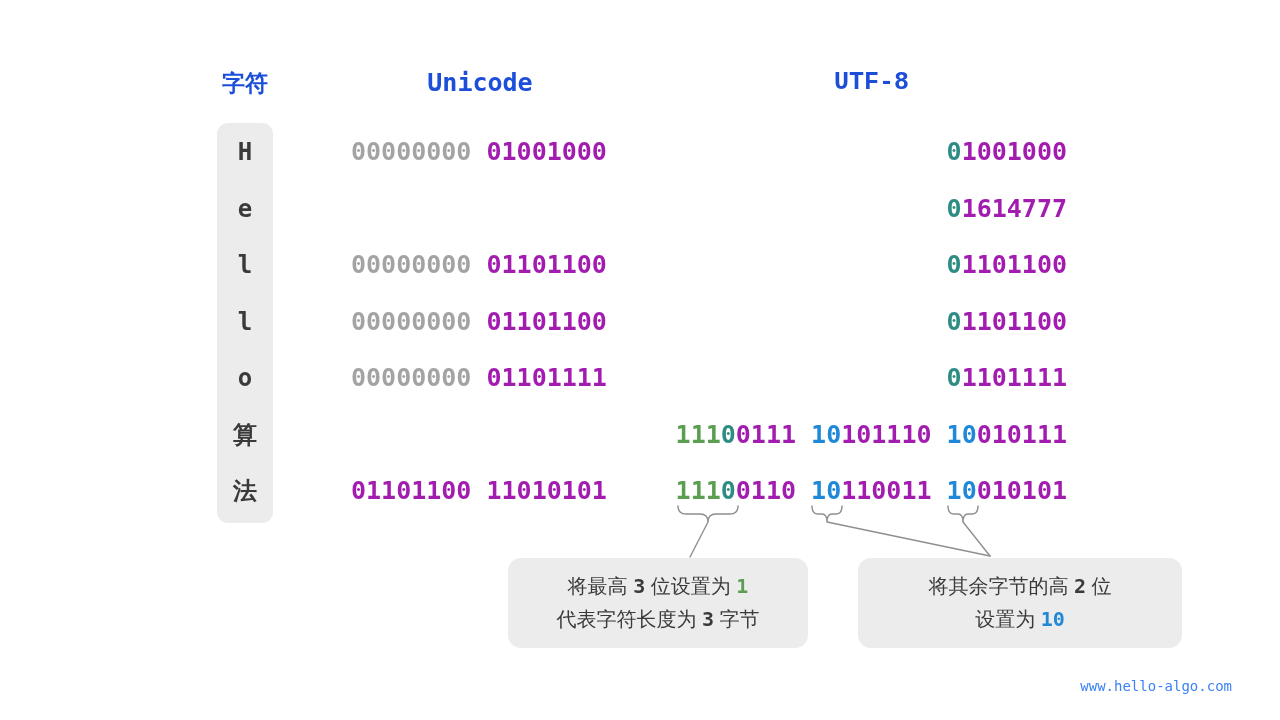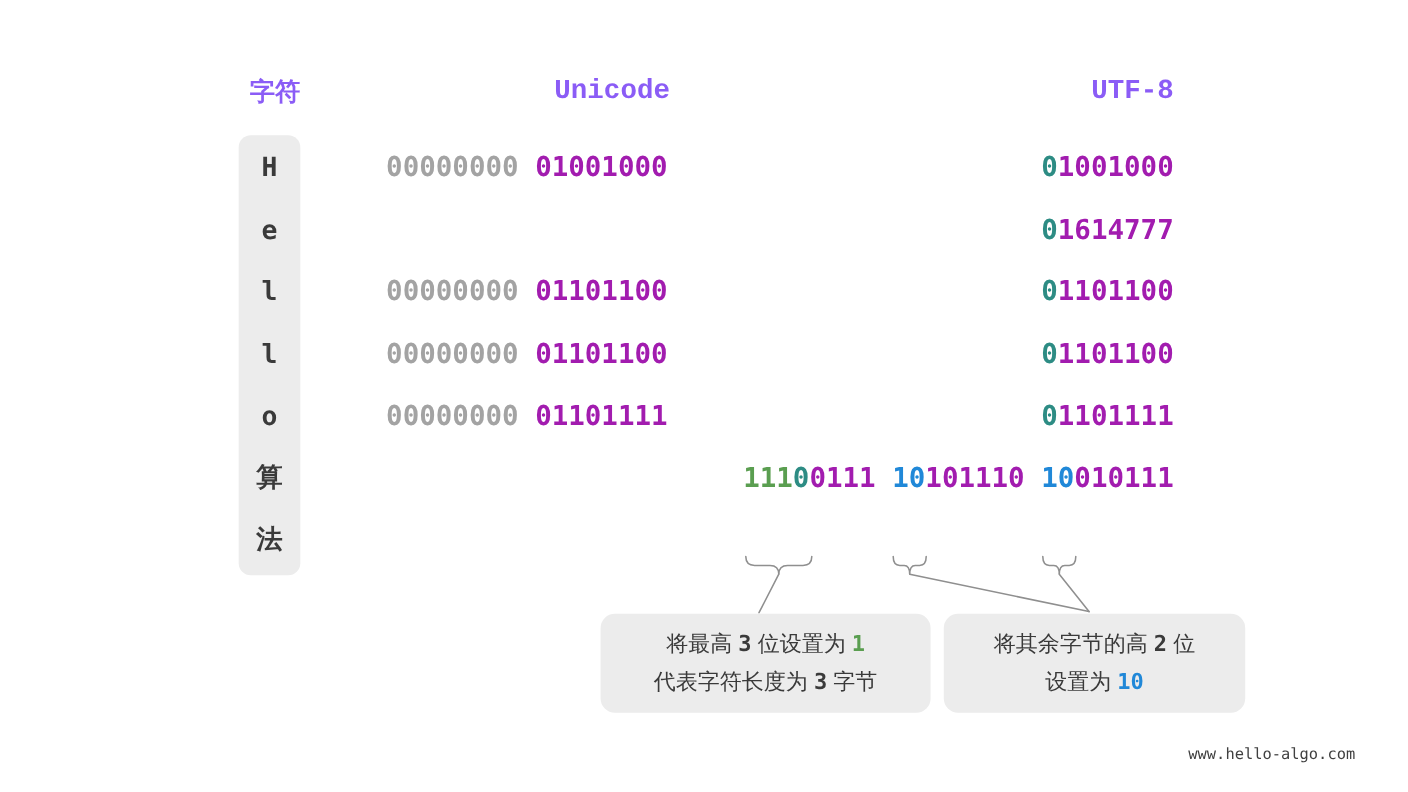--- a/index.html
+++ b/index.html
@@ -2,25 +2,25 @@
 <html><head>
 <meta charset="utf-8">
 <style>
   html,body{margin:0;padding:0;background:#fff;}
   #canvas{
     position:relative;width:1280px;height:720px;background:#ffffff;
     overflow:hidden;font-family:"Liberation Sans",sans-serif;
   }
   
   .hdr{position:absolute;top:65px;height:36px;line-height:36px;
-       font-weight:bold;color:#8b5cf6;text-align:right;}
+       font-weight:bold;color:#1d4ed8;text-align:center;}
   .hdr-char{left:217px;width:56px;font-size:23px;
             font-family:"Liberation Sans",sans-serif;}
   .hdr-mono{font-family:"DejaVu Sans Mono",monospace;font-size:25px;}
-  .hdr-unicode{left:351px;width:258px;font-family:Liberation Mono, monospace;}
+  .hdr-unicode{left:351px;width:258px;}
   .hdr-utf8{left:676px;width:391px;font-family:Liberation Mono, monospace;}
   
   .char-col{position:absolute;left:217px;top:123px;width:56px;height:400px;
             background:#ececec;border-radius:11px;}
   
   .row{position:absolute;left:0;width:1280px;height:36px;line-height:36px;}
   .char-cell{position:absolute;left:217px;width:56px;text-align:center;
              font-weight:bold;font-size:24px;color:#3a3a3a;}
   .char-cell.latin{font-family:"DejaVu Sans Mono",monospace;}
   .char-cell.cjk{font-family:"Liberation Sans",sans-serif;}
@@ -35,31 +35,31 @@
   .seg-teal{color:#2d8c84;}
   .seg-green{color:#5a9e50;margin-top:28px;}
   .seg-blue{color:#2088d8;}
   
   .overlay{position:absolute;left:0;top:0;pointer-events:none;}
   
   .note-box{position:absolute;top:558px;height:90px;background:#ececec;
             border-radius:13px;display:flex;flex-direction:column;
             justify-content:center;align-items:center;
             font-size:20px;line-height:33px;color:#3a3a3a;}
-  .note-left{left:546px;width:300px;}
-  .note-right{left:858px;width:274px;}
+  .note-left{left:508px;width:300px;}
+  .note-right{left:858px;width:324px;}
   .box-line{white-space:pre;}
   .seg-cjk{font-family:"Liberation Sans",sans-serif;color:#3a3a3a;}
   .seg-num{font-family:"DejaVu Sans Mono",monospace;font-weight:bold;color:#3a3a3a;}
   .seg-num-green{font-family:"DejaVu Sans Mono",monospace;font-weight:bold;color:#5a9e50;}
   .seg-num-blue{font-family:"DejaVu Sans Mono",monospace;font-weight:bold;color:#2088d8;}
   
   .watermark{position:absolute;right:48px;top:678px;
              font-family:"DejaVu Sans Mono",monospace;
-             font-size:14px;color:#404040;}
+             font-size:14px;color:#3b82f6;}
 </style>
 </head>
 <body>
 
 <div id="canvas">
 
   <div class="hdr hdr-char">字符</div>
   <div class="hdr hdr-mono hdr-unicode">Unicode</div>
   <div class="hdr hdr-mono hdr-utf8">UTF-8</div>
 
@@ -89,20 +89,22 @@
     <span class="char-cell latin">o</span>
     <span class="unicode-value"><span class="seg-gray">00000000</span> <span class="seg-dark">01101111</span></span>
     <span class="utf8-value"><span class="seg-teal">0</span><span class="seg-dark">1101111</span></span>
   </div>
       <div class="row" style="top: 416.5px;">
     <span class="char-cell cjk">算</span>
     <span class="utf8-value"><span class="seg-green">111</span><span class="seg-teal">0</span><span class="seg-dark">0111</span> <span class="seg-blue">10</span><span class="seg-dark">101110</span> <span class="seg-blue">10</span><span class="seg-dark">010111</span></span>
   </div>
       <div class="row" style="top: 473px;">
     <span class="char-cell cjk">法</span>
+    <span class="unicode-value"><span class="seg-dark">01101100</span> <span class="seg-dark">11010101</span></span>
+    <span class="utf8-value"><span class="seg-green">111</span><span class="seg-teal">0</span><span class="seg-dark">0110</span> <span class="seg-blue">10</span><span class="seg-dark">110011</span> <span class="seg-blue">10</span><span class="seg-dark">010101</span></span>
   </div>
     </div>
 
   <svg class="overlay" width="1280" height="720" viewBox="0 0 1280 720">
     <g stroke="#8f8f8f" stroke-width="1.4" fill="none" stroke-linecap="round">
       <path d="M 678,506 Q 678,514 686,514 L 700,514 Q 708,514 708,522 Q 708,514 716,514 L 730,514 Q 738,514 738,506"></path>
       <path d="M 812,506 Q 812,514 818,514 L 822,514 Q 827,514 827,522 Q 827,514 832,514 L 836,514 Q 842,514 842,506"></path>
       <path d="M 948,506 Q 948,514 954,514 L 958,514 Q 963,514 963,522 Q 963,514 968,514 L 972,514 Q 978,514 978,506"></path>
       <path d="M 708,522 L 690,557"></path>
       <path d="M 827,522 L 990,556"></path>

